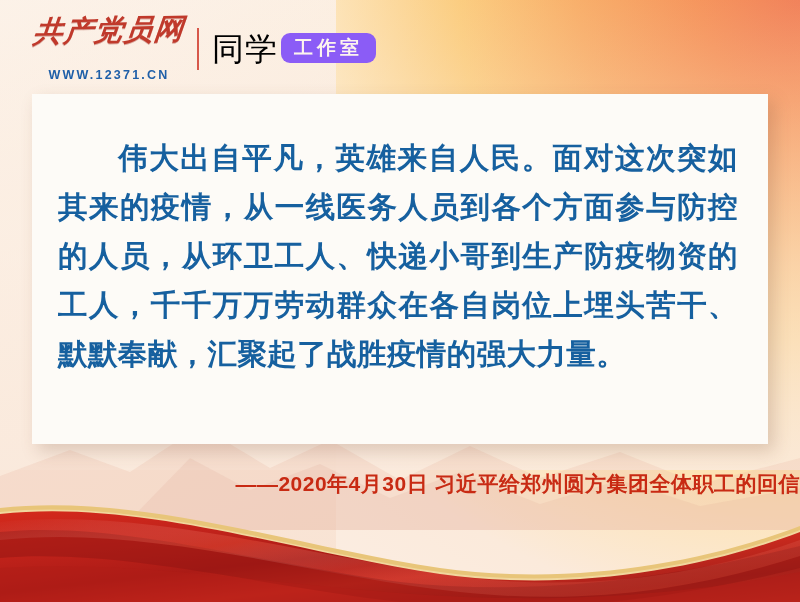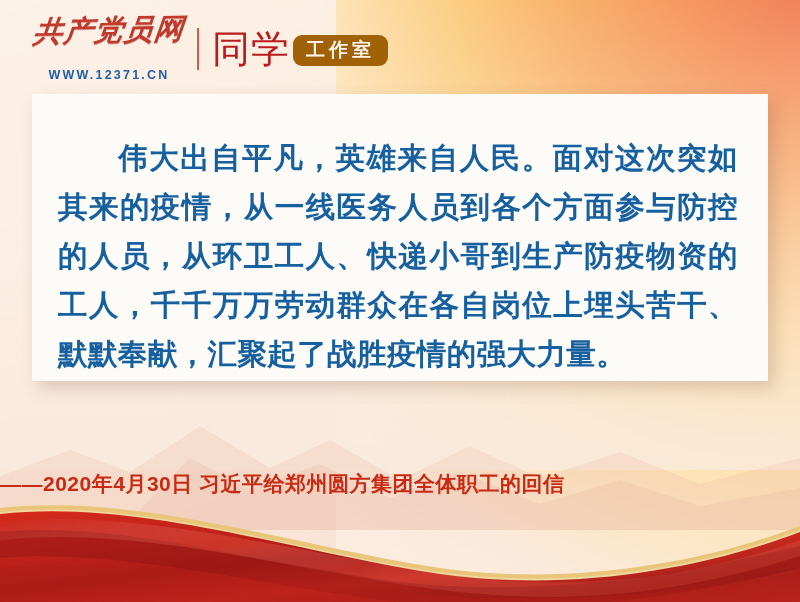--- a/index.html
+++ b/index.html
@@ -83,65 +83,65 @@
     width:2px; height:42px;
     background:#d7584a;
     margin:0 13px 0 0;
     align-self:center;
   }
   .logo-right{
     display:flex; align-items:center; gap:7px;
   }
   .logo-tongxue{
     font-family:"DejaVu Sans", sans-serif;
-    font-weight:400; font-size:38px; line-height:1;
-    color:#b91c1c; white-space:nowrap;
+    font-weight:400; font-size:32px; line-height:1;
+    color:#000000; white-space:nowrap;
     letter-spacing:1px;
   }
   .logo-badge{
-    background:#a16207;
+    background:#8b5cf6;
     color:#fdf4ee;
     font-family:"Liberation Sans", sans-serif;
     font-weight:700; font-size:19px;
     padding:5px 13px 6px;
     border-radius:9px;
     letter-spacing:4px;
     white-space:nowrap;
     line-height:1.05;
     margin-left:-4px;
     align-self:flex-end;
     margin-bottom:2px;
   }
 
   
   .card{
     position:absolute;
     left:32px; top:94px;
-    width:736px; height:287px;
+    width:736px; height:350px;
     background:#fdfbf7;
     box-shadow:6px 7px 16px rgba(120,75,50,.22);
   }
   .quote{
     padding:40px 30px 0 26px;
     color:#16609f;
     font-family:"Liberation Serif", serif;
     font-weight:700;
     font-size:29.5px;
     line-height:49px;
     letter-spacing:0.4px;
     text-align:justify;
     text-justify:inter-ideograph;
   }
   .quote .indent{ display:inline-block; width:59px; }
 
   
   .attribution{
     position:absolute;
     left:0; right:0; top:470px;
-    text-align:left;
+    text-align:right;
     color:#c82a13;
     font-family:"Liberation Sans", sans-serif;
     font-weight:700;
     font-size:21px;
     letter-spacing:.5px;
     white-space:nowrap;
   }
 </style>
 </head>
 <body>

